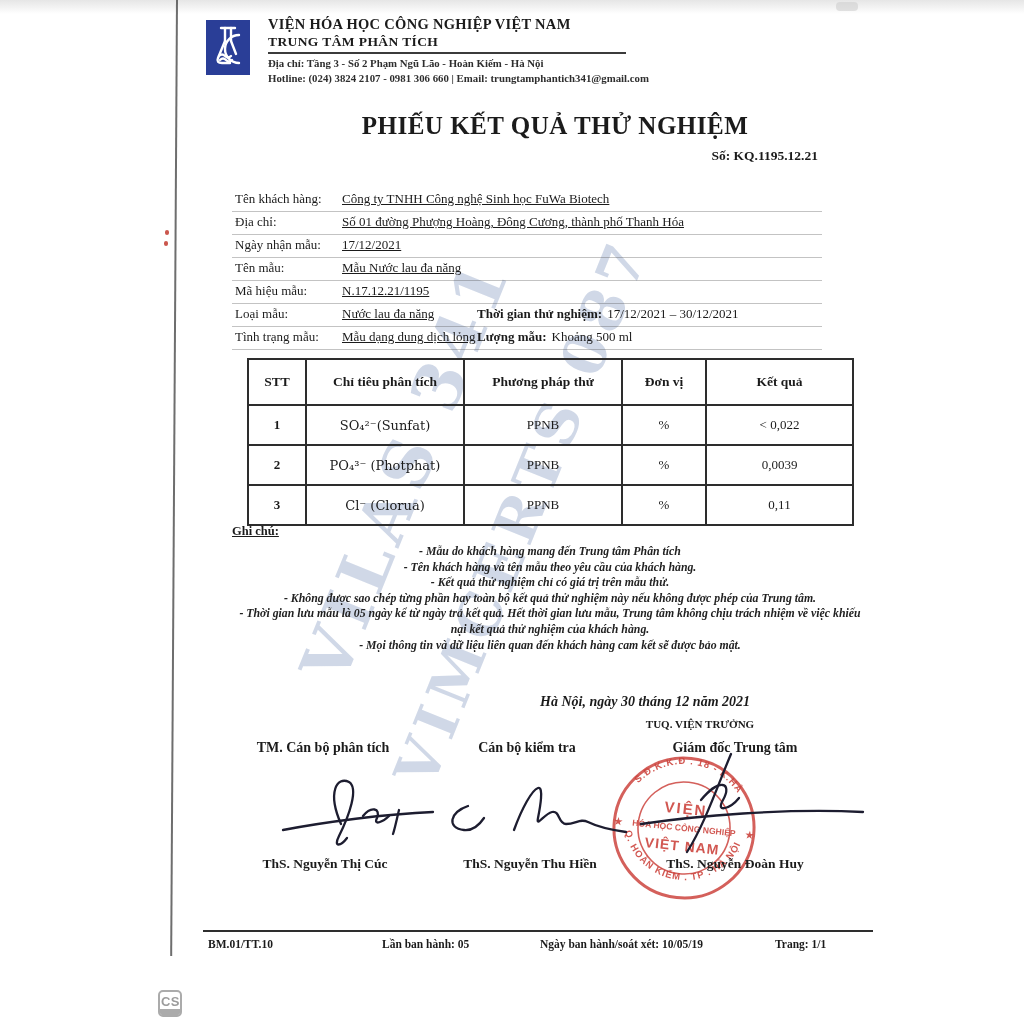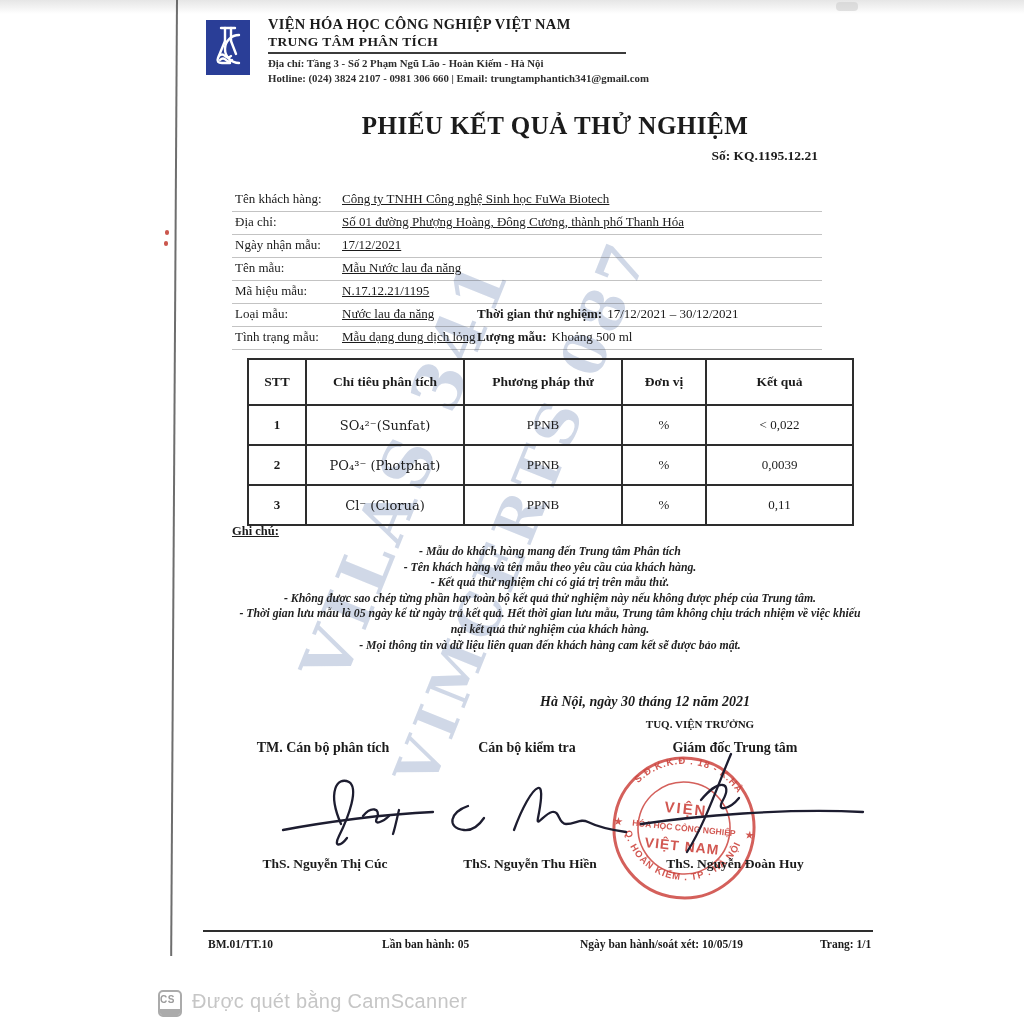--- a/index.html
+++ b/index.html
@@ -54,28 +54,28 @@
   #authority{left:580px;top:718px;width:240px;text-align:center;font-size:11px;font-weight:bold;z-index:2;}
   .sig-title{position:absolute;top:740px;width:180px;text-align:center;font-size:14px;font-weight:bold;z-index:2;}
   #sig-title-1{left:233px;} #sig-title-2{left:437px;} #sig-title-3{left:645px;}
   .sig-name{position:absolute;top:856px;width:200px;text-align:center;font-size:13.5px;font-weight:bold;z-index:2;}
   #sig-name-1{left:225px;} #sig-name-2{left:430px;} #sig-name-3{left:635px;}
   .sig-svg{position:absolute;z-index:3;}
   #stamp-svg{position:absolute;left:608px;top:752px;transform:rotate(6deg);z-index:2;opacity:.92;}
   
   #footer-rule{left:203px;top:930px;width:670px;height:2px;background:#2e2e2e;z-index:2;}
   .foot{position:absolute;top:938px;font-size:11.5px;font-weight:bold;z-index:2;white-space:nowrap;}
-  #foot-code{left:208px;} #foot-edition{left:382px;} #foot-issue{left:580px;text-align:right;} #foot-page{left:820px;}
+  #foot-code{left:208px;} #foot-edition{left:382px;} #foot-issue{left:540px;text-align:right;} #foot-page{left:775px;}
   
   #cs-bar{left:0;top:980px;width:1024px;height:44px;background:#ffffff;z-index:4;
     font-family:"Liberation Sans","DejaVu Sans",sans-serif;}
   #cs-icon{position:absolute;left:158px;top:10px;width:24px;height:27px;border:2px solid #ababab;
     border-radius:5px;box-sizing:border-box;background:#fff;}
-  #cs-icon .cs-txt{position:absolute;left:0;top:2px;width:100%;text-align:left;
-    font-size:10px;font-weight:bold;color:#9c9c9c;letter-spacing:.5px;}
+  #cs-icon .cs-txt{position:absolute;left:0;top:2px;width:100%;text-align:right;
+    font-size:13px;font-weight:bold;color:#9c9c9c;letter-spacing:.5px;}
   #cs-icon .cs-base{position:absolute;left:0;bottom:0;width:100%;height:6px;background:#ababab;
     border-radius:0 0 2px 2px;}
   #cs-text{position:absolute;left:192px;top:10px;font-size:20px;color:#c6c6c6;letter-spacing:.3px;}
 </style>
 </head>
 <body>
 
 <div id="canvas">
 
   <div class="abs" id="top-shade"></div>
@@ -247,16 +247,15 @@
   <div class="foot" id="foot-code">BM.01/TT.10</div>
   <div class="foot" id="foot-edition">Lần ban hành: 05</div>
   <div class="foot" id="foot-issue">Ngày ban hành/soát xét: 10/05/19</div>
   <div class="foot" id="foot-page">Trang: 1/1</div>
 
   <div class="abs" id="cs-bar">
     <div id="cs-icon">
       <div class="cs-txt">CS</div>
       <div class="cs-base"></div>
     </div>
-    <div id="cs-text">Được quét bằng CamScanner</div>
   </div>
 
 </div>
 
 </body></html>

